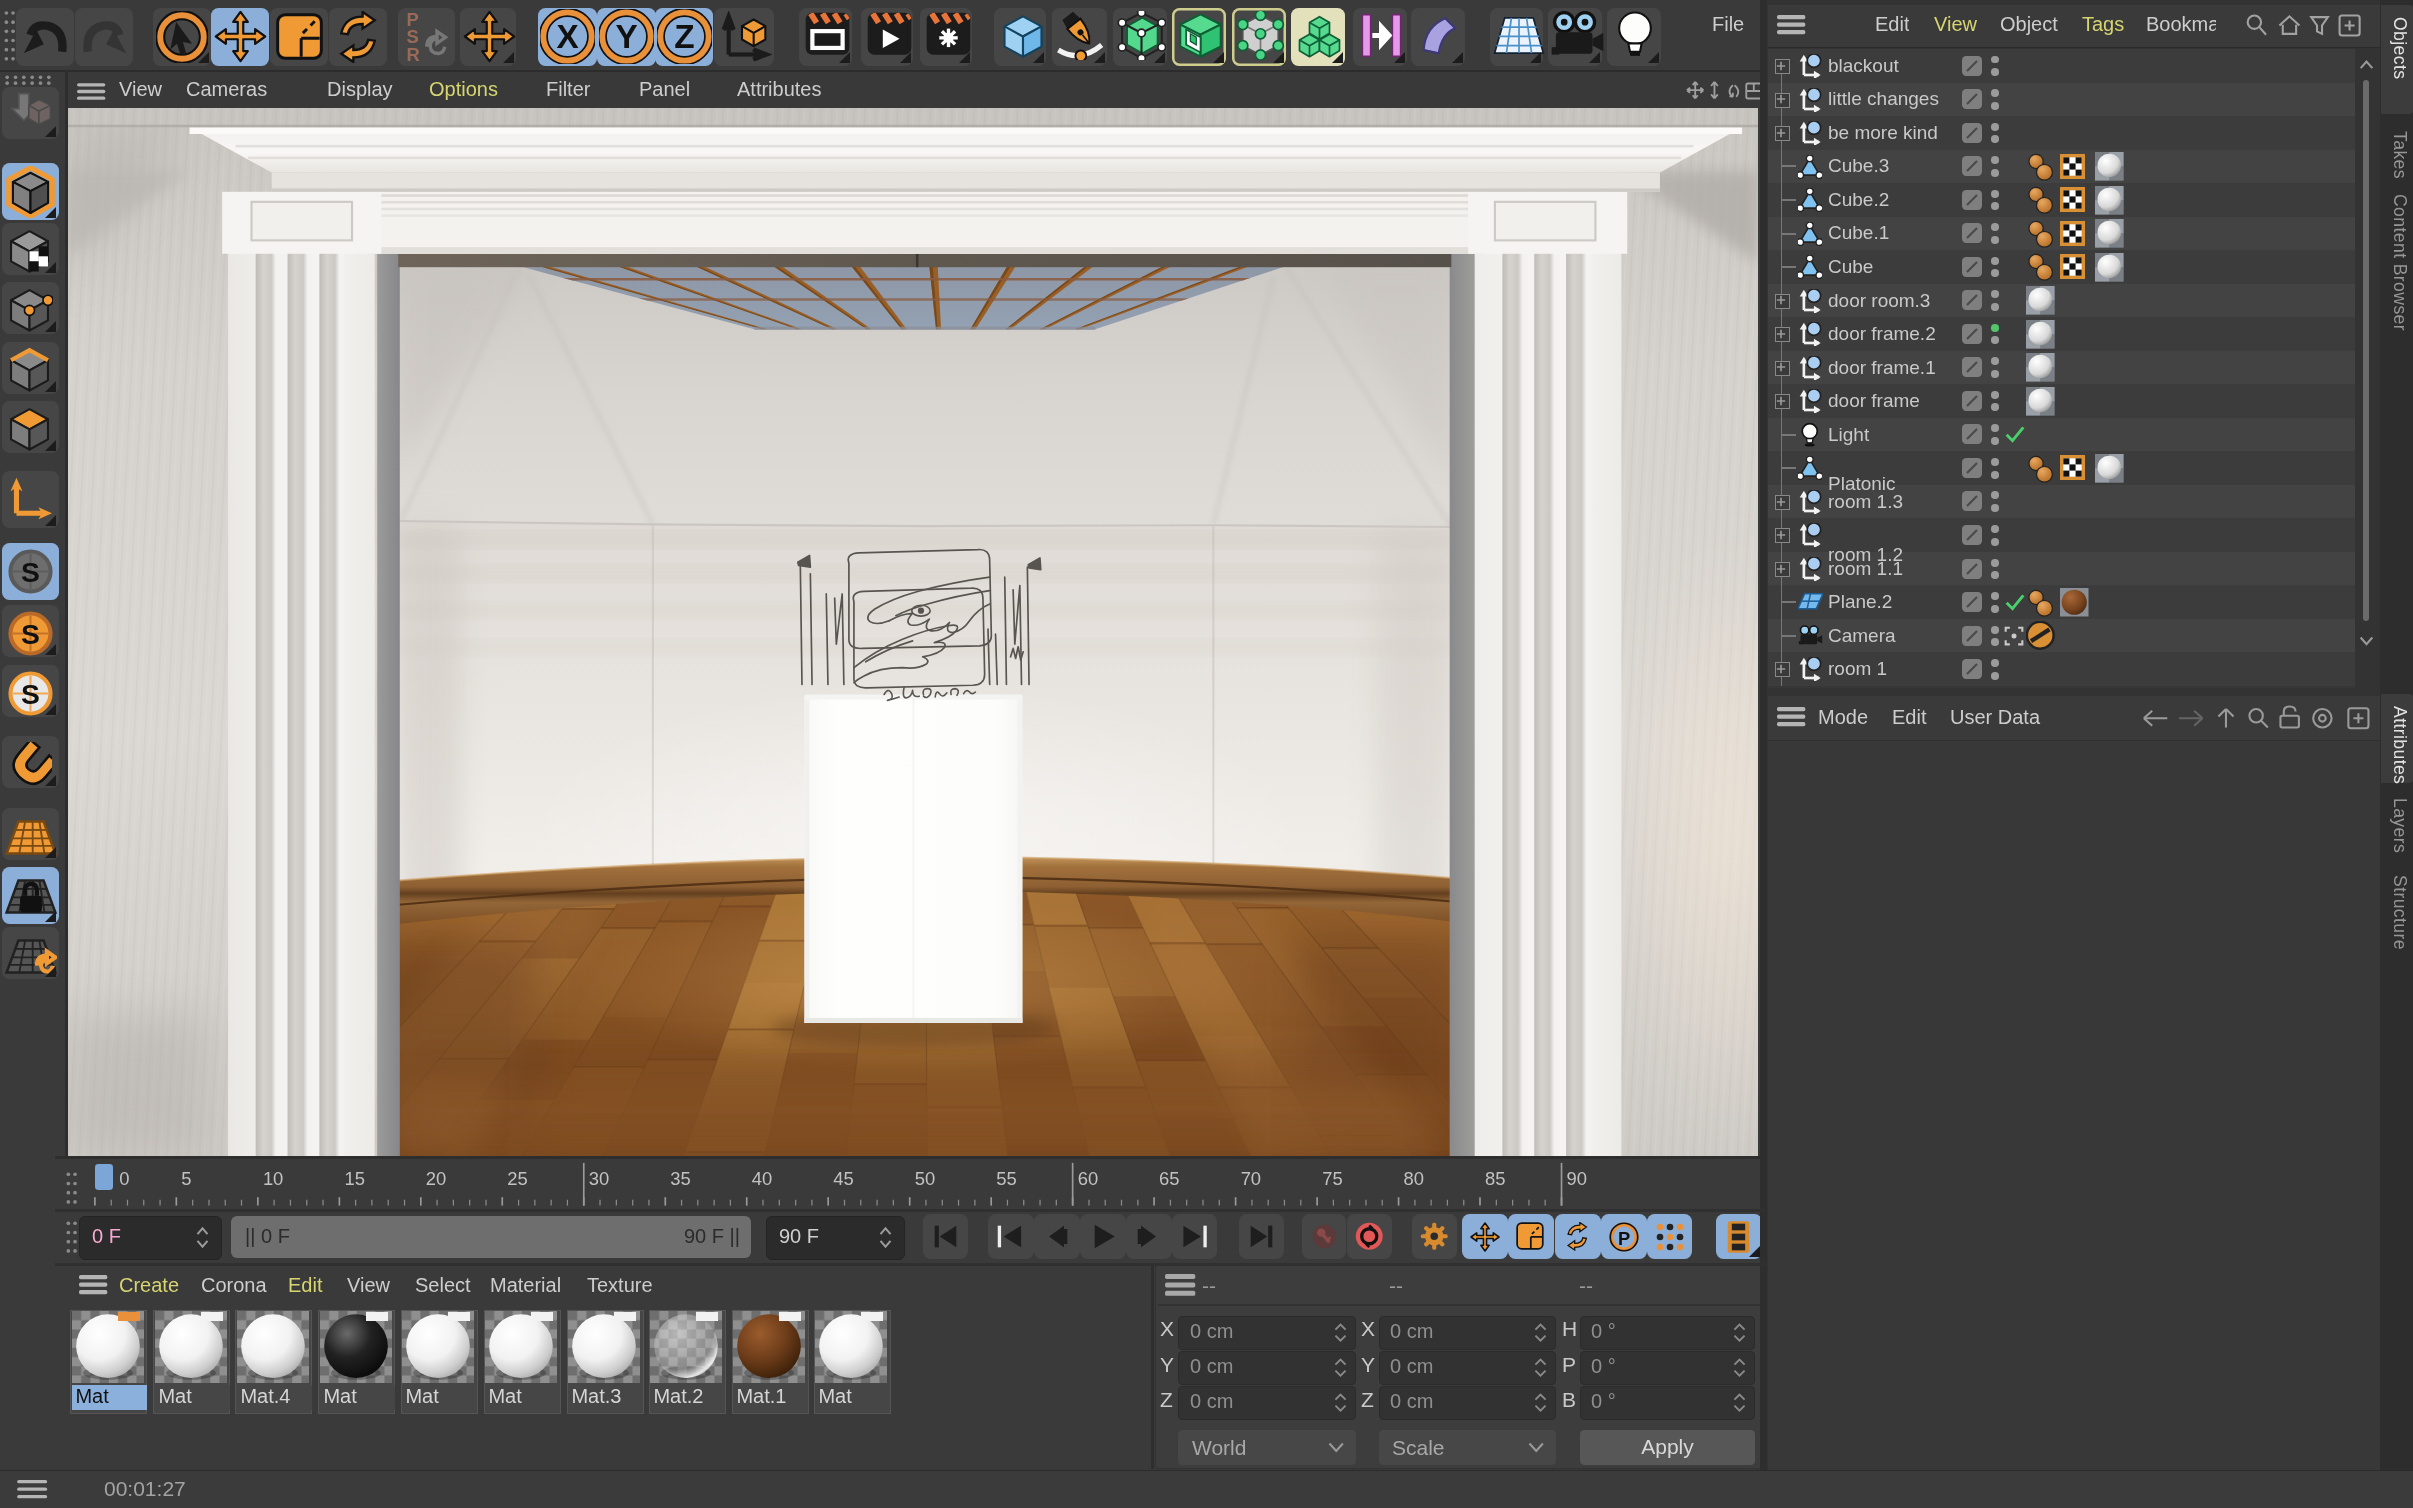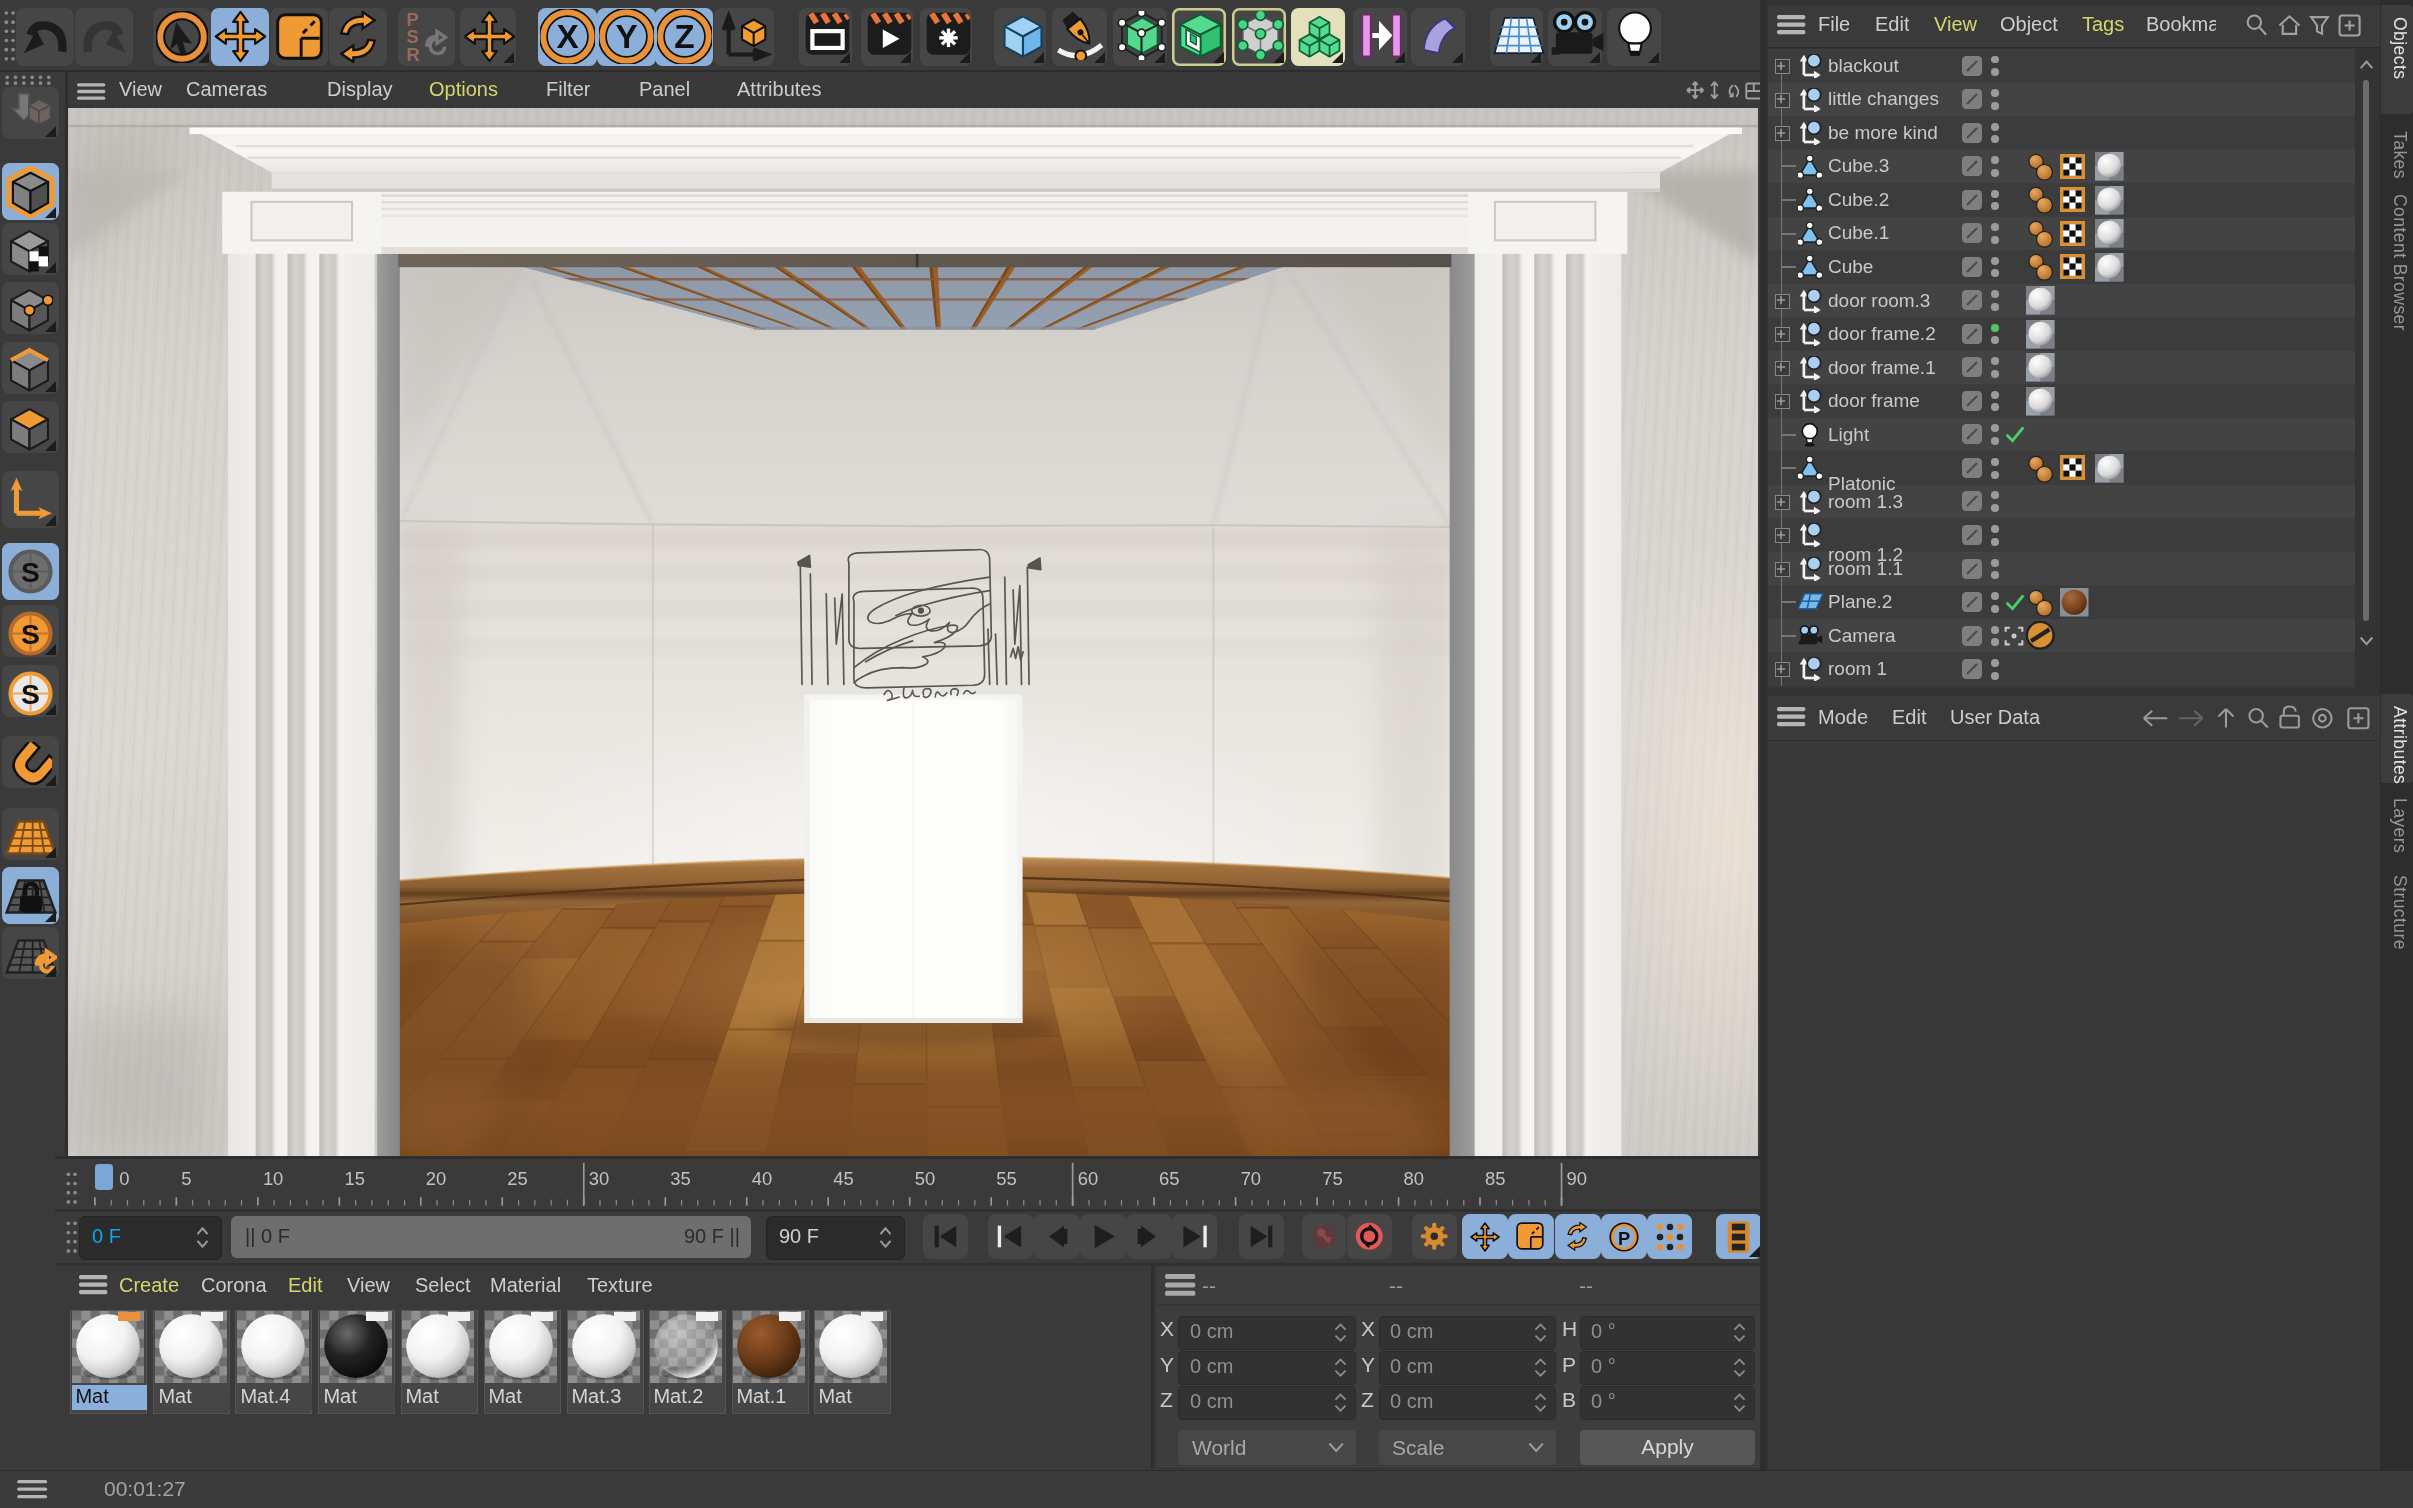--- a/index.html
+++ b/index.html
@@ -857,21 +857,21 @@
 <div class="abs" style="left:2381px;top:863px;width:33px;height:99px;background:#2d2d2d;border-radius:0 5px 5px 0;"></div>
 <div class="abs" style="left:2385px;top:875px;width:25px;height:82px;color:#969696;font-size:17.6px;writing-mode:vertical-rl;letter-spacing:0.4px;">Structure</div>
 <div class="abs" style="left:1768px;top:5px;width:612px;height:42px;background:#3a3a3a;border-bottom:1.7px solid #2a2a2a;"></div>
 <svg style="left:1777px;top:15px" width="30" height="20" viewBox="0 0 36 24">
       <g fill="#b5b5b5">
         <rect width="34" height="5" rx="2"></rect>
         <rect y="9" width="34" height="5" rx="2"></rect>
         <rect y="18" width="34" height="5" rx="2"></rect>
       </g>
     </svg>
-<div class="mtxt " style="left:1818px;top:13.4px;max-width:399px;overflow:hidden;text-align:right;">File</div>
+<div class="mtxt " style="left:1712px;top:13.4px;max-width:399px;overflow:hidden;text-align:right;">File</div>
 <div class="mtxt " style="left:1875px;top:13.4px;max-width:342px;overflow:hidden;">Edit</div>
 <div class="mtxt ytxt" style="left:1934px;top:13.4px;max-width:282px;overflow:hidden;">View</div>
 <div class="mtxt " style="left:2000px;top:13.4px;max-width:216px;overflow:hidden;">Object</div>
 <div class="mtxt ytxt" style="left:2082px;top:13.4px;max-width:134px;overflow:hidden;">Tags</div>
 <div class="mtxt " style="left:2146px;top:13.4px;max-width:70px;overflow:hidden;">Bookmarks</div>
 <svg style="left:2246px;top:11.7px" width="127" height="27" viewBox="0 0 152 32">
       <g stroke="#a2a2a2" stroke-width="2.5" fill="none">
         <circle cx="10" cy="12" r="8"></circle>
         <line x1="16" y1="18" x2="24" y2="27"></line>
         <path d="M40 16 L52 5 L64 16 M44 15 L44 26 L60 26 L60 15"></path>
@@ -1715,21 +1715,21 @@
         <circle cx="12" cy="5" r="2.2"></circle>
 <circle cx="4" cy="16" r="2.2"></circle>
         <circle cx="12" cy="16" r="2.2"></circle>
 <circle cx="4" cy="27" r="2.2"></circle>
         <circle cx="12" cy="27" r="2.2"></circle>
 <circle cx="4" cy="38" r="2.2"></circle>
         <circle cx="12" cy="38" r="2.2"></circle>
 </g>
     </svg>
 <div class="abs" style="left:79px;top:1216px;width:141px;height:42px;background:#2b2b2b;border:1.7px solid #242424;border-radius:5.9px;"></div>
-<div class="abs" style="left:92px;top:1225px;color:#0ea5e9;font-size:20px;">0 F</div>
+<div class="abs" style="left:92px;top:1225px;color:#f9a8d4;font-size:20px;">0 F</div>
 <svg style="left:194px;top:1225px" width="17" height="25" viewBox="0 0 20 30">
       <g stroke="#9a9a9a" stroke-width="2.5" fill="none">
         <path d="M4 11 L10 4 L16 11"></path>
         <path d="M4 19 L10 26 L16 19"></path>
       </g>
     </svg>
 <div class="abs" style="left:231px;top:1216px;width:520px;height:42px;background:#6e6e6e;border-radius:5.9px;"></div>
 <div class="abs" style="left:245px;top:1225px;color:#2b2b2b;font-size:20px;">|| 0 F</div>
 <div class="abs" style="left:684px;top:1225px;color:#2b2b2b;font-size:20px;">90 F ||</div>
 <div class="abs" style="left:766px;top:1216px;width:137px;height:42px;background:#2b2b2b;border:1.7px solid #242424;border-radius:5.9px;"></div>

